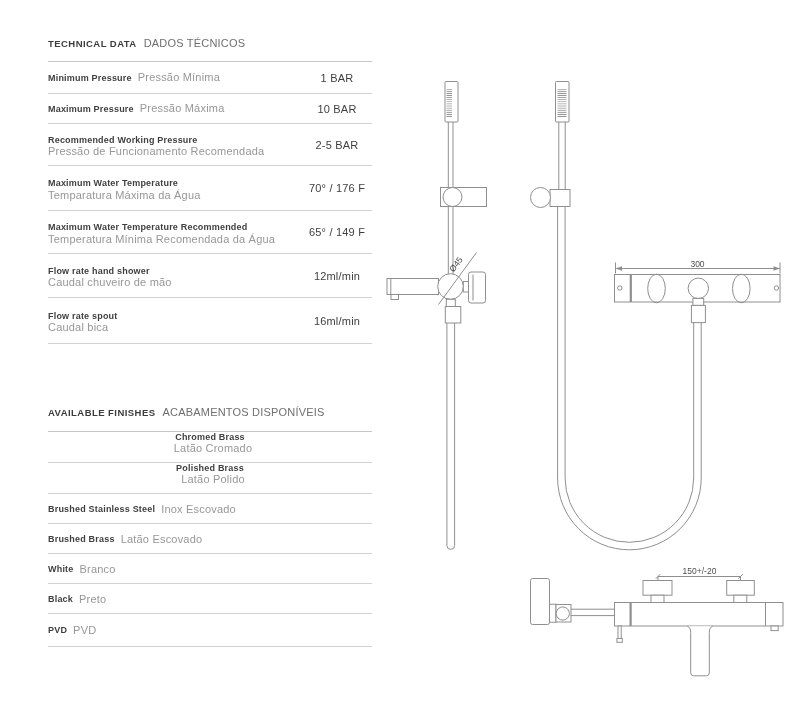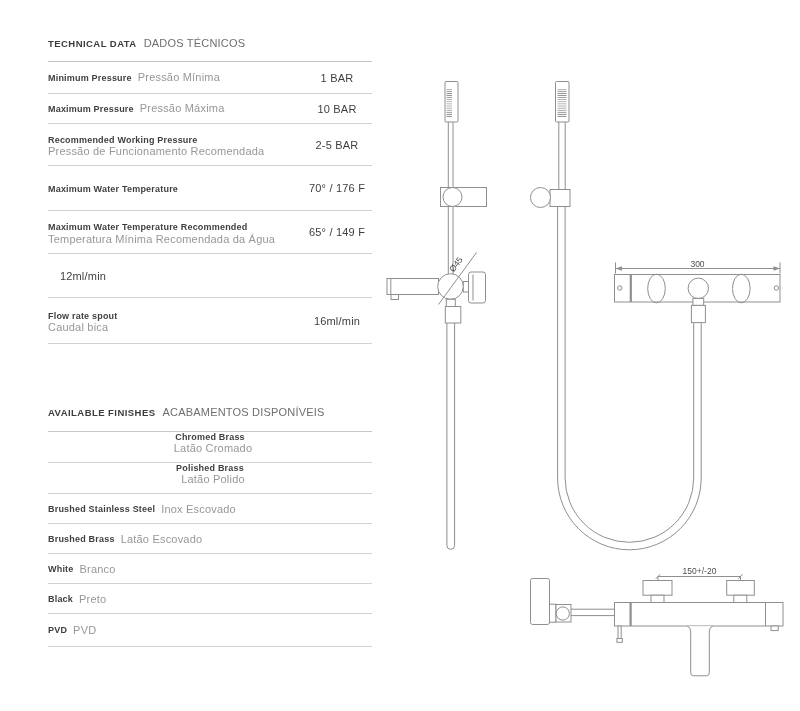--- a/index.html
+++ b/index.html
@@ -55,28 +55,29 @@
       </div>
       <div class="t-row">
         <div class="lbl"><span class="en">Maximum Pressure</span><span class="pt">Pressão Máxima</span></div>
         <div class="val">10 BAR</div>
       </div>
       <div class="t-row">
         <div class="lbl"><span class="en">Recommended Working Pressure</span><span class="pt">Pressão de Funcionamento Recomendada</span></div>
         <div class="val">2-5 BAR</div>
       </div>
       <div class="t-row">
-        <div class="lbl"><span class="en">Maximum Water Temperature</span></div>
+        <div class="lbl"><span class="en">Maximum Water Temperature</span><span class="pt">Temparatura Máxima da Água</span></div>
         <div class="val">70° / 176 F</div>
       </div>
       <div class="t-row">
         <div class="lbl"><span class="en">Maximum Water Temperature Recommended</span><span class="pt">Temperatura Mínima Recomendada da Água</span></div>
         <div class="val">65° / 149 F</div>
       </div>
       <div class="t-row">
+        <div class="lbl"><span class="en">Flow rate hand shower</span><span class="pt">Caudal chuveiro de mão</span></div>
         <div class="val">12ml/min</div>
       </div>
       <div class="t-row">
         <div class="lbl"><span class="en">Flow rate spout</span><span class="pt">Caudal bica</span></div>
         <div class="val">16ml/min</div>
       </div>
     </div>
 
   <div class="sec-head" id="fin-head">
     <span>AVAILABLE FINISHES</span><span class="pt">ACABAMENTOS DISPONÍVEIS</span>

